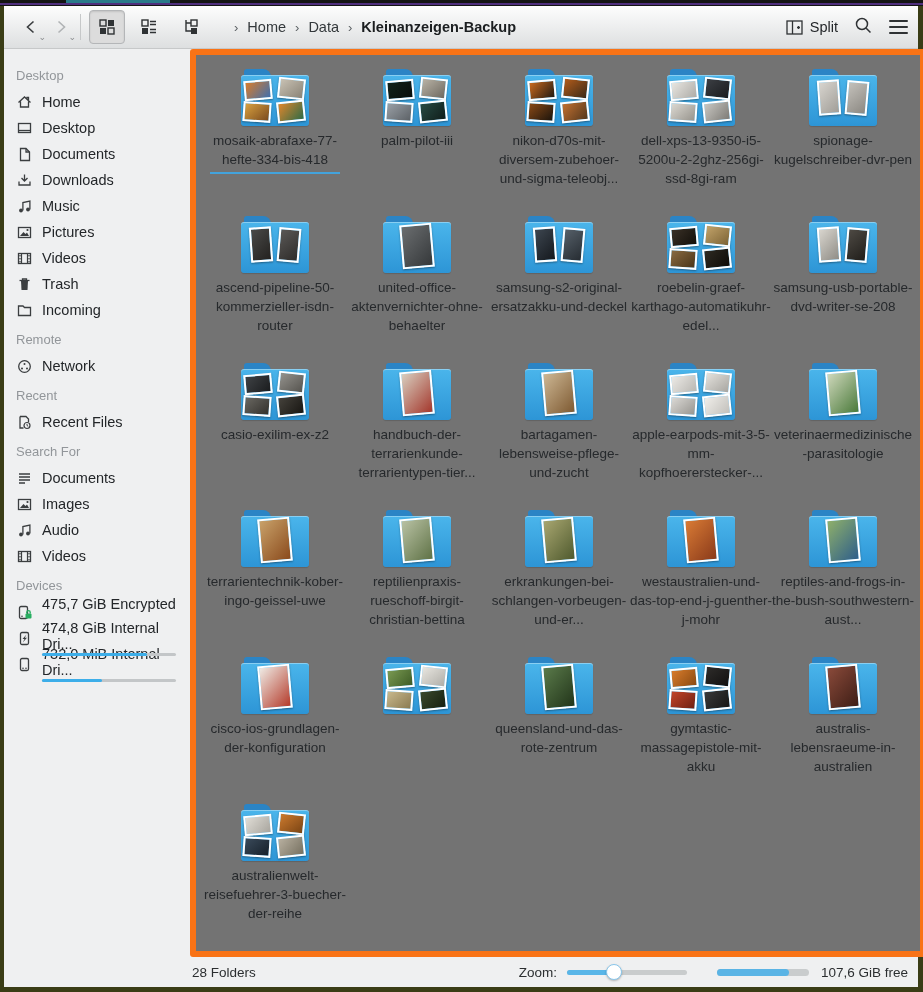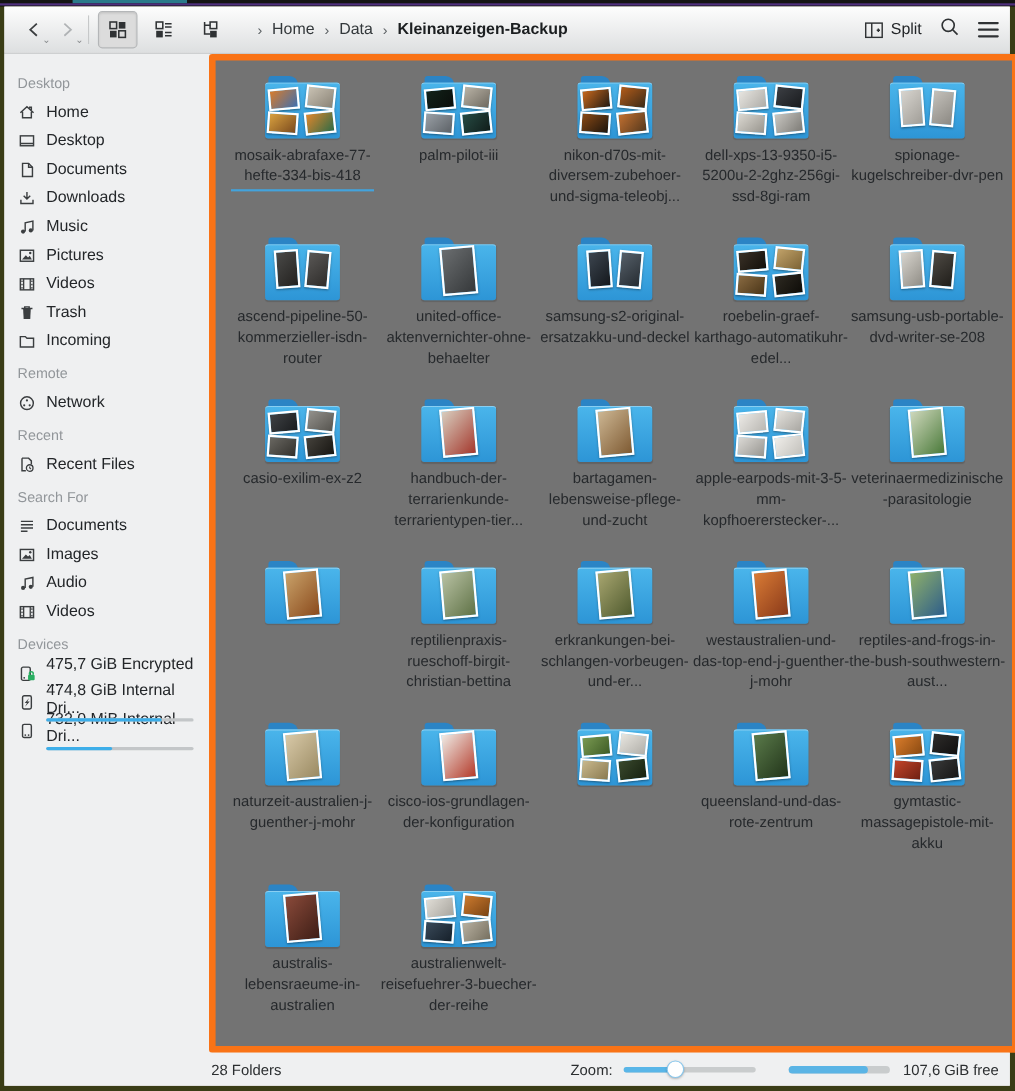--- a/index.html
+++ b/index.html
@@ -457,20 +457,21 @@
                   <span class="th s0" style="background:linear-gradient(135deg,#cfd8bc,#4a7a3a)"></span>
      </span>
      <span class="f-name">veterinaermedizinische-parasitologie</span>
               </div>
               <div class="cell">
                 <span class="folder-ic">
        <span class="f-tab"></span>
                   <span class="f-body"></span>
                   <span class="th s0" style="background:linear-gradient(135deg,#c9a26a,#8a4a1c)"></span>
      </span>
+     <span class="f-name">terrarientechnik-kober-ingo-geissel-uwe</span>
               </div>
               <div class="cell">
                 <span class="folder-ic">
        <span class="f-tab"></span>
                   <span class="f-body"></span>
                   <span class="th s0" style="background:linear-gradient(135deg,#b9c2a4,#5f7246)"></span>
      </span>
      <span class="f-name">reptilienpraxis-rueschoff-birgit-christian-bettina</span>
               </div>
               <div class="cell">
@@ -489,28 +490,20 @@
      </span>
      <span class="f-name">westaustralien-und-das-top-end-j-guenther-j-mohr</span>
               </div>
               <div class="cell">
                 <span class="folder-ic">
        <span class="f-tab"></span>
                   <span class="f-body"></span>
                   <span class="th s0" style="background:linear-gradient(135deg,#8fb06a,#2e5e8a)"></span>
      </span>
      <span class="f-name">reptiles-and-frogs-in-the-bush-southwestern-aust...</span>
-              </div>
-              <div class="cell">
-                <span class="folder-ic">
-       <span class="f-tab"></span>
-                  <span class="f-body"></span>
-                  <span class="th s0" style="background:linear-gradient(135deg,#d8c9a8,#9a8a62)"></span>
-     </span>
-     <span class="f-name">naturzeit-australien-j-guenther-j-mohr</span>
               </div>
               <div class="cell">
                 <span class="folder-ic">
        <span class="f-tab"></span>
                   <span class="f-body"></span>
                   <span class="th s0" style="background:linear-gradient(135deg,#efece6,#b43a2a)"></span>
      </span>
      <span class="f-name">cisco-ios-grundlagen-der-konfiguration</span>
               </div>
               <div class="cell">

